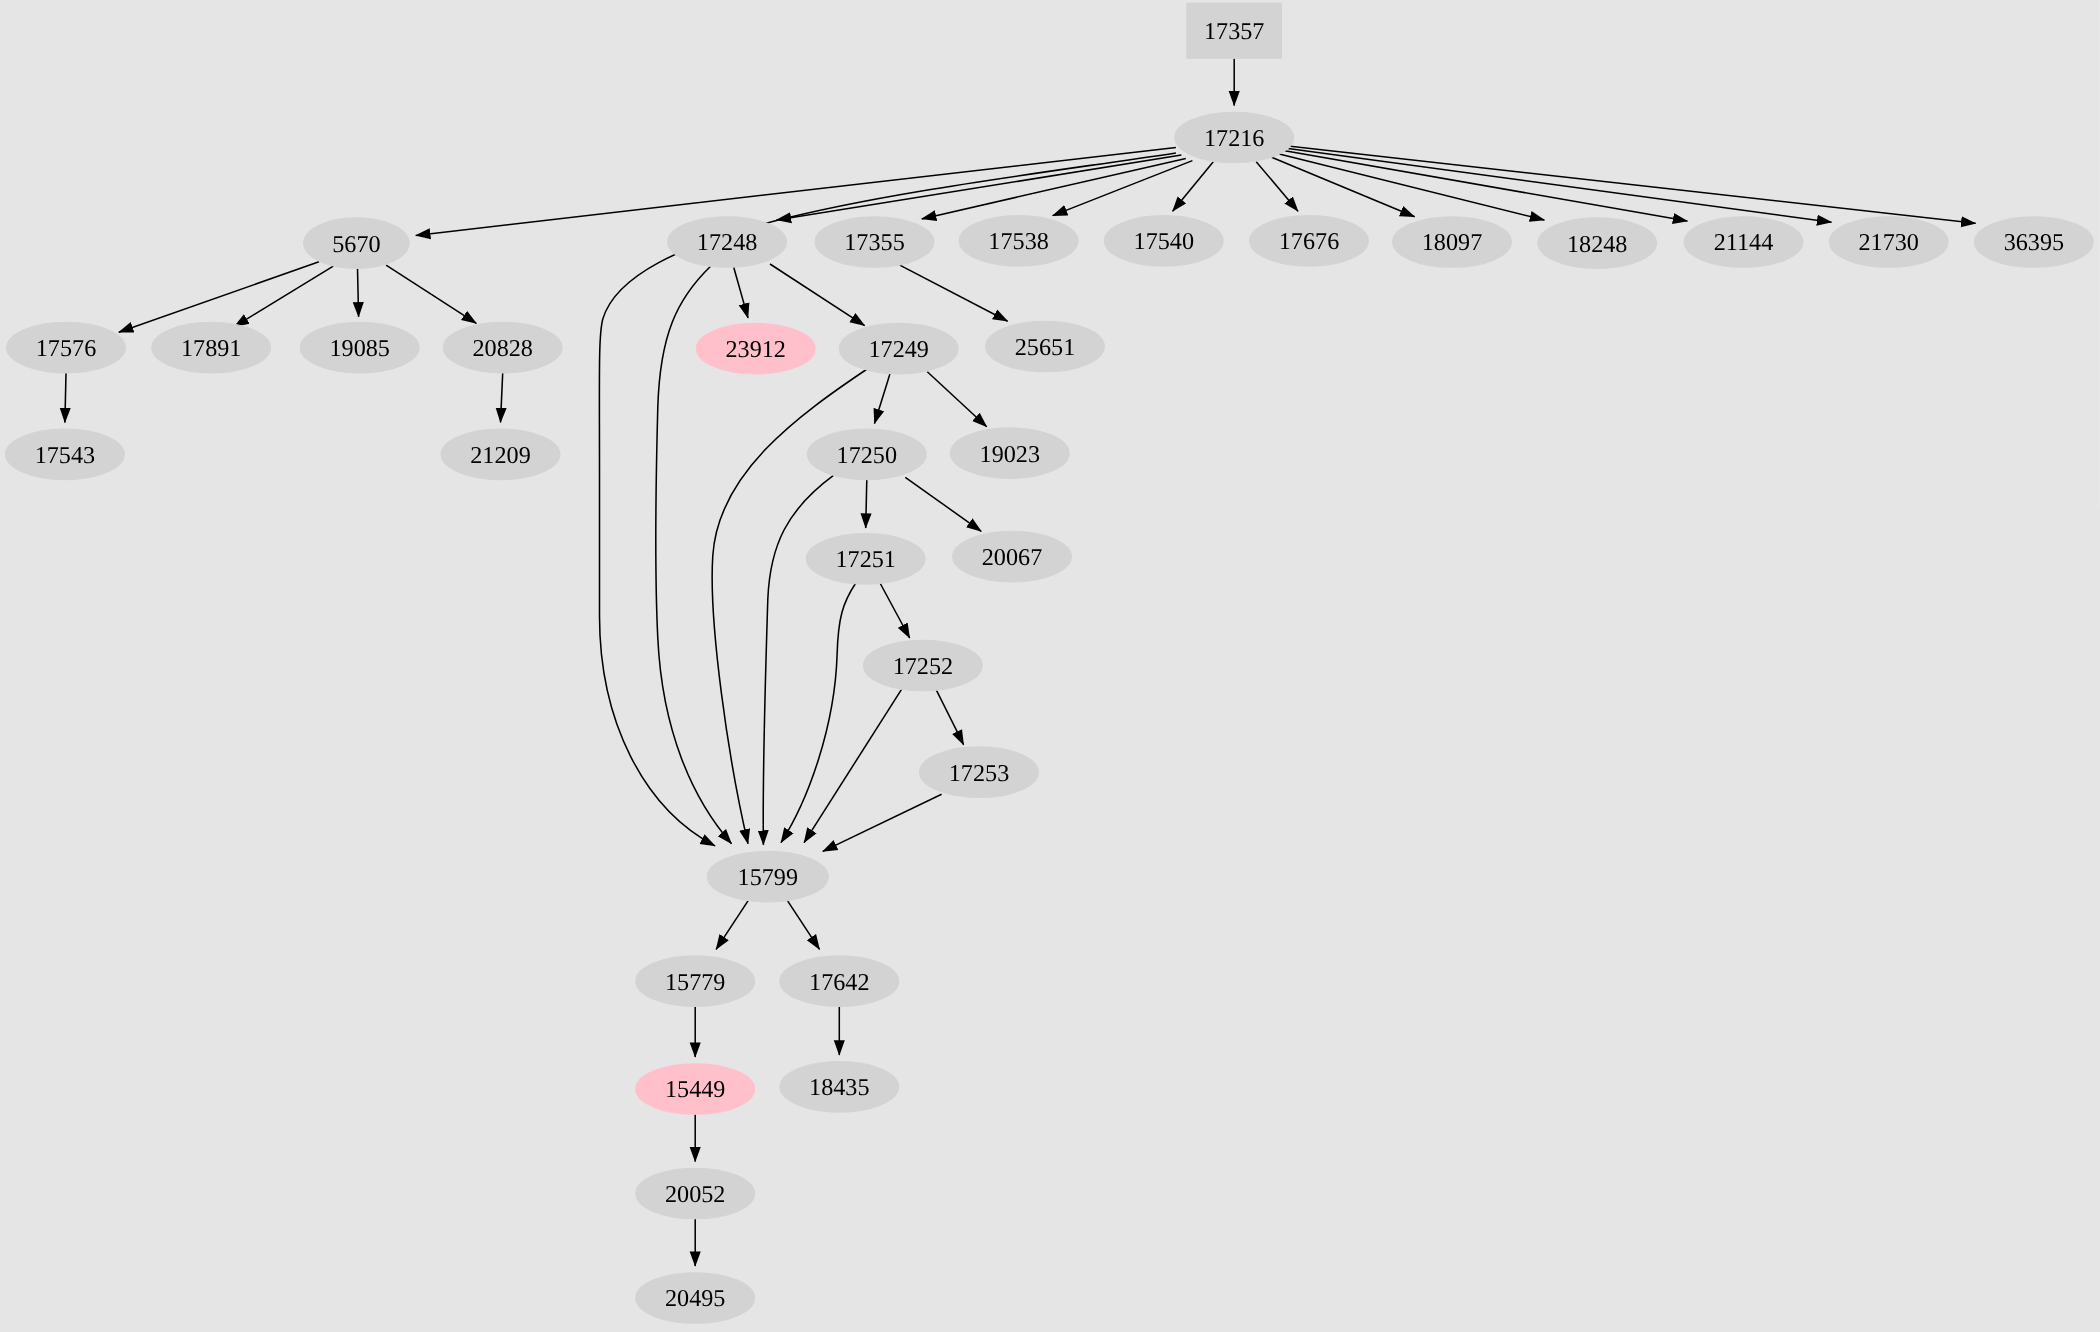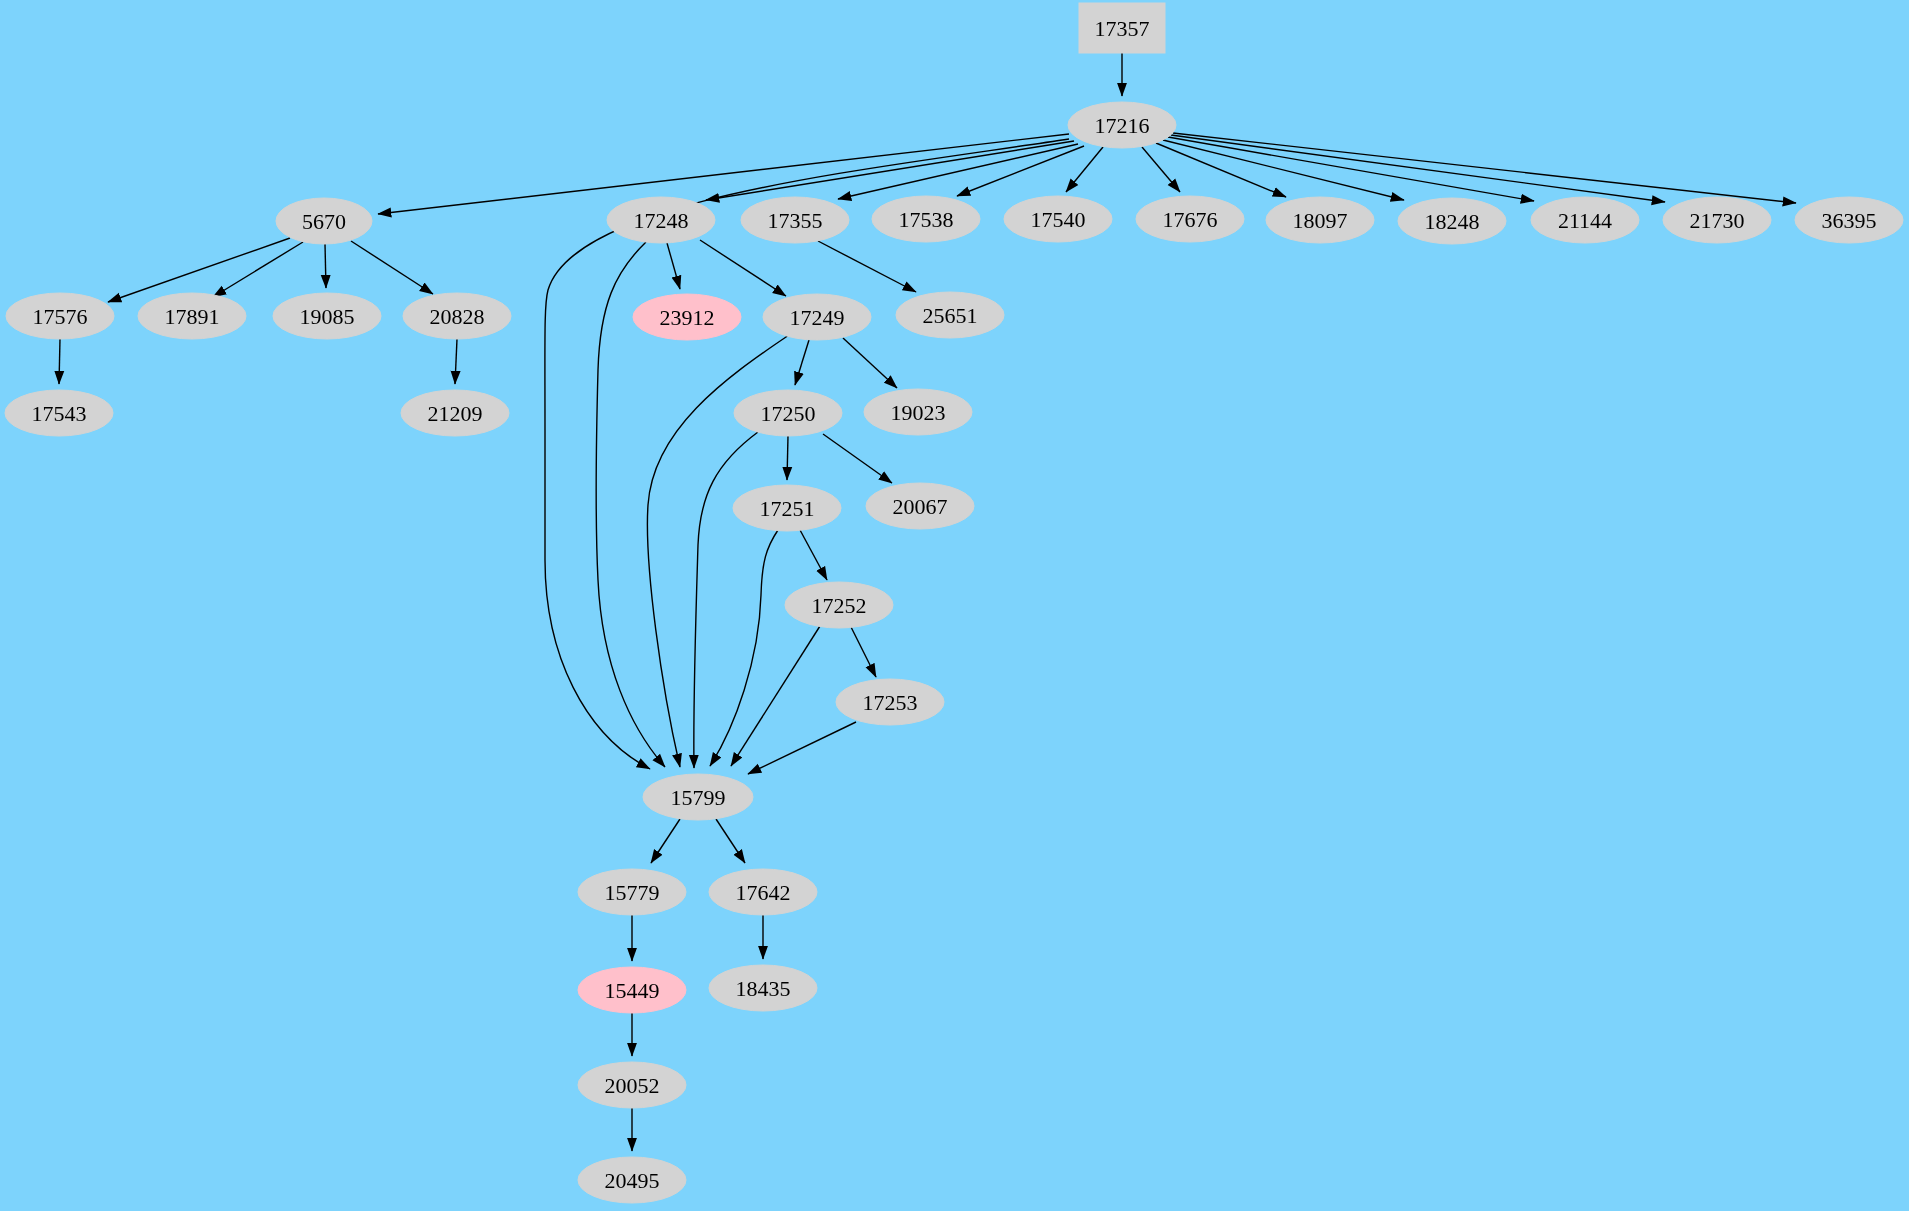--- a/index.html
+++ b/index.html
@@ -8,21 +8,21 @@
     background: #ffffff;
     width: 1909px;
     height: 1211px;
     overflow: hidden;
     font-family: "Liberation Serif", serif;
   }
   #graph-container {
     position: relative;
     width: 1909px;
     height: 1211px;
-    background: #7dd3fc;
+    background: #e5e5e5;
   }
   svg { display: block; }
   text {
     font-family: "Liberation Serif", serif;
     fill: #000000;
     text-anchor: middle;
   }
 </style>
 </head>
 <body>

